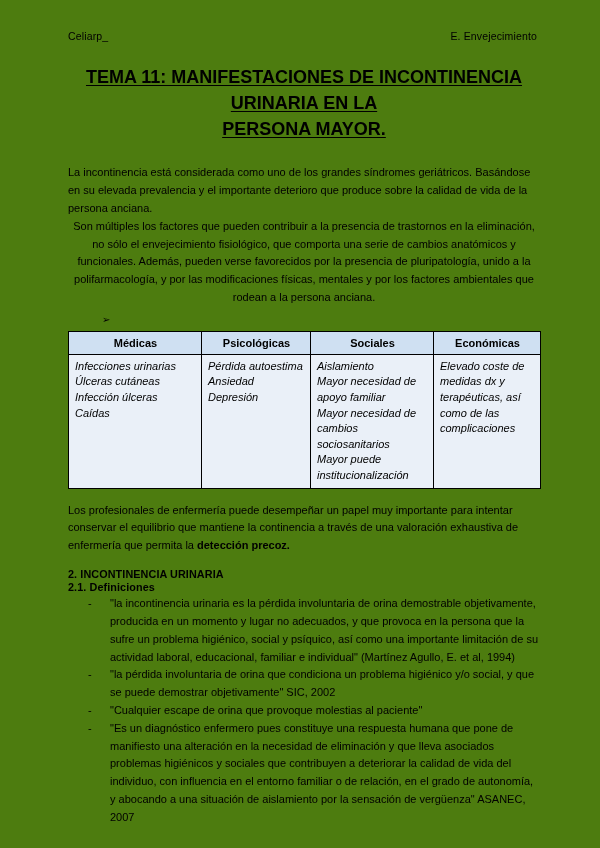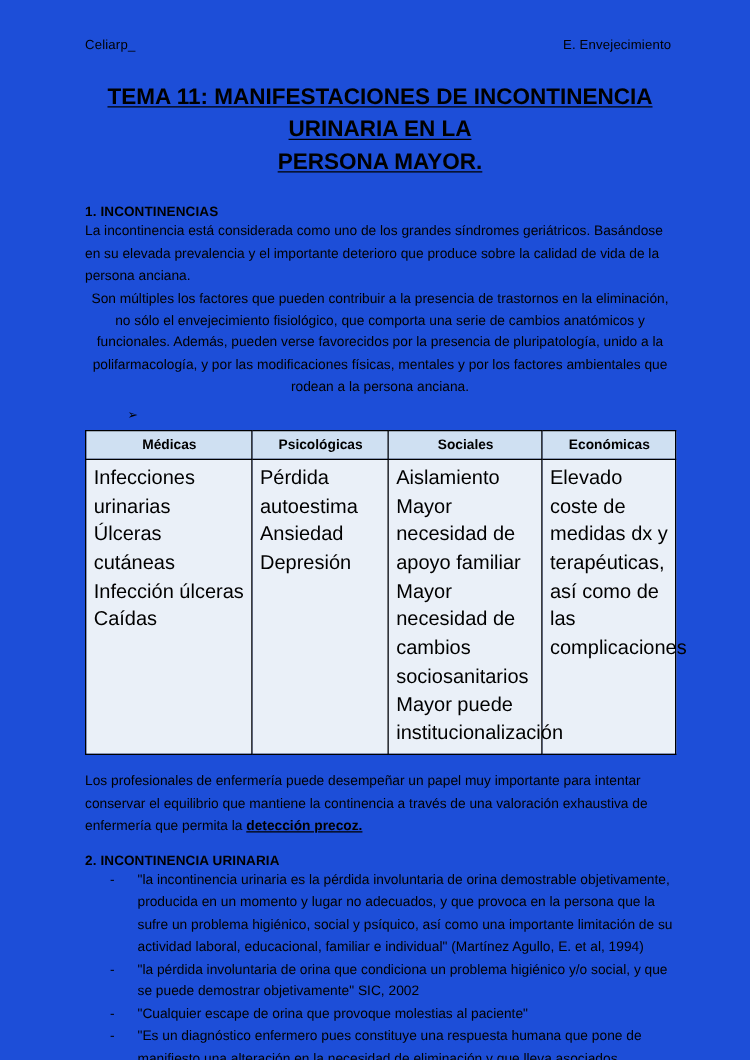--- a/index.html
+++ b/index.html
@@ -13,21 +13,21 @@
     font-family: "Liberation Sans", sans-serif;
     color: #000000;
     -webkit-font-smoothing: antialiased;
   }
   .page {
     position: relative;
     width: 600px;
     height: 848px;
     box-sizing: border-box;
     padding: 30px 60px 0 68px;
-    background: #1d4ed8;
+    background: #4d7c0f;
     overflow: hidden;
   }
 
   
   .running-head {
     display: flex;
     justify-content: space-between;
     align-items: baseline;
     font-size: 10.5px;
     letter-spacing: 0.15px;
@@ -68,21 +68,21 @@
   
   .para {
     font-size: 11px;
     line-height: 1.62;
     margin: 0 0 0 0;
     text-align: left;
   }
   .para + .para { margin-top: 0; text-align: center; }
   .gap-sm { height: 9px; }
   .gap-md { height: 13px; }
-  b.inline-strong { font-weight: bold; text-decoration: underline; }
+  b.inline-strong { font-weight: bold; }
 
   
   .arrow-line {
     display: flex;
     align-items: baseline;
     font-size: 11px;
     margin: 0 0 5px 34px;
   }
   .arrow-glyph {
     font-size: 10px;
@@ -112,23 +112,24 @@
     background: #cfe0f2;
     text-align: center;
     font-size: 11px;
     font-weight: bold;
     padding-top: 5px;
     padding-bottom: 5px;
     margin-top: 28px;
   }
   table.repercusiones td {
     background: #eaf0f8;
-    font-size: 16px;
+    font-size: 11px;
     line-height: 1.42;
     height: 118px;
+    font-style: italic;
   }
   .cell-line { display: block; white-space: normal; }
 
   
   col.c1 { width: 133px; }
   col.c2 { width: 109px; }
   col.c3 { width: 123px; }
   col.c4 { width: 107px; }
 
   
@@ -158,21 +159,20 @@
   <div class="running-head">
     <div class="rh-left">Celiarp_</div>
     <div class="rh-right">E. Envejecimiento</div>
   </div>
 
   <h1 class="doc-title">
     <span>TEMA 11: MANIFESTACIONES DE INCONTINENCIA URINARIA EN LA</span><br>
     <span>PERSONA MAYOR.</span>
   </h1>
 
-  <div class="sec-heading">1. INCONTINENCIAS</div>
   <p class="para">La incontinencia está considerada como uno de los grandes síndromes geriátricos. Basándose en su elevada prevalencia y el importante deterioro que produce sobre la calidad de vida de la persona anciana.</p>
   <p class="para">Son múltiples los factores que pueden contribuir a la presencia de trastornos en la eliminación, no sólo el envejecimiento fisiológico, que comporta una serie de cambios anatómicos y funcionales. Además, pueden verse favorecidos por la presencia de pluripatología, unido a la polifarmacología, y por las modificaciones físicas, mentales y por los factores ambientales que rodean a la persona anciana.</p>
 
   <div class="gap-sm"></div>
 
   <div class="arrow-line">
     <span class="arrow-glyph">➢</span>
   </div>
 
   <table class="repercusiones">
@@ -216,20 +216,21 @@
     </tbody>
   </table>
 
   <div class="gap-md"></div>
 
   <p class="para"><span>Los profesionales de enfermería puede desempeñar un papel muy importante para intentar conservar el equilibrio que mantiene la continencia a través de una valoración exhaustiva de enfermería que permita la </span><b class="inline-strong">detección precoz.</b></p>
 
   <div class="gap-md"></div>
 
   <div class="sec-heading">2. INCONTINENCIA URINARIA</div>
+  <div class="sub-heading">2.1. Definiciones</div>
 
   <ul class="dash-list">
     <li>
       <span class="dash">-</span>
       <span>"la incontinencia urinaria es la pérdida involuntaria de orina demostrable objetivamente, producida en un momento y lugar no adecuados, y que provoca en la persona que la sufre un problema higiénico, social y psíquico, así como una importante limitación de su actividad laboral, educacional, familiar e individual" (Martínez Agullo, E. et al, 1994)</span>
     </li>
     <li>
       <span class="dash">-</span>
       <span>"la pérdida involuntaria de orina que condiciona un problema higiénico y/o social, y que se puede demostrar objetivamente" SIC, 2002</span>
     </li>

